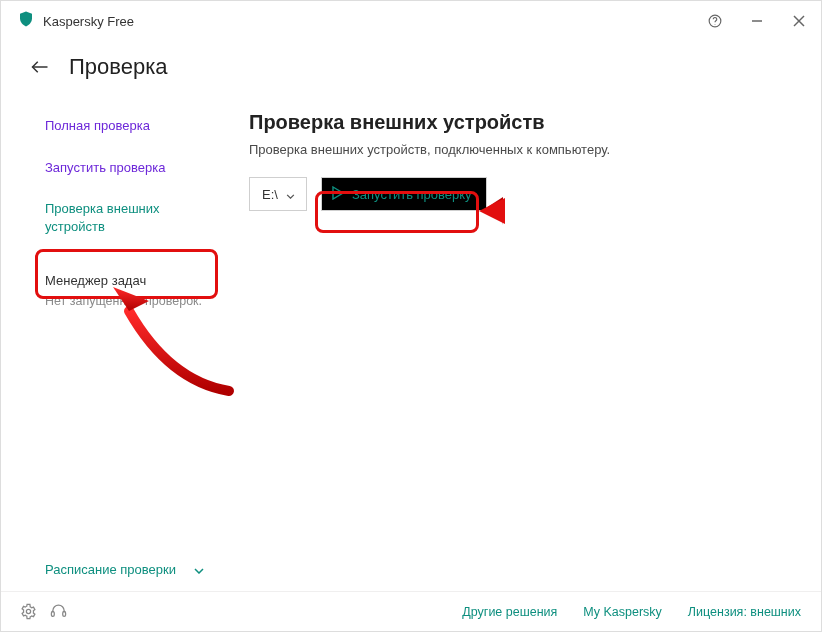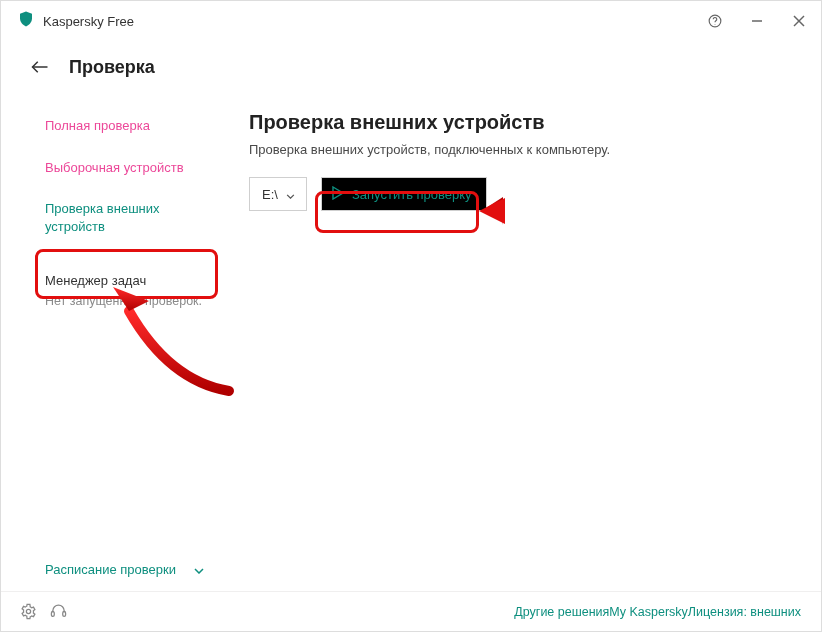--- a/index.html
+++ b/index.html
@@ -7,40 +7,40 @@
   .frame { width: 822px; height: 632px; border: 1px solid #ddd; position: relative; display: flex; flex-direction: column; justify-content: space-between; }
   
   .titlebar { height: 40px; display: flex; align-items: center; padding: 0 12px 0 16px; }
   .titlebar .app-title { font-size: 13px; color: #333; margin-left: 8px; flex: 1; }
   .titlebar .ctrls { display: flex; align-items: center; gap: 22px; }
   .titlebar .ctrl { width: 20px; height: 20px; display: flex; align-items: center; justify-content: center; color: #666; }
   .shield { width: 18px; height: 18px; }
   
   .pagehdr { height: 52px; display: flex; align-items: center; padding-left: 24px; }
   .back { width: 30px; height: 30px; display: flex; align-items: center; justify-content: center; color: #333; }
-  .pagehdr h1 { font-size: 18px; font-weight: 700; color: #222; margin-left: 14px; }
+  .pagehdr h1 { font-size: 22px; font-weight: 400; color: #222; margin-left: 14px; }
   
   .body { flex: 1; display: flex; min-height: 0; }
   .sidebar { width: 230px; padding: 12px 22px 0 44px; display: flex; flex-direction: column; }
-  .sidebar .item { font-size: 13px; color: #ec4899; padding: 12px 0; line-height: 1.35; cursor: pointer; }
+  .sidebar .item { font-size: 13px; color: #6d28d9; padding: 12px 0; line-height: 1.35; cursor: pointer; }
   .sidebar .item.active { color: #0e8f7f; }
   .sidebar .tm-head { font-size: 13px; color: #333; margin-top: 26px; }
   .sidebar .tm-sub { font-size: 12.5px; color: #8a8a8a; margin-top: 6px; }
   .sidebar .spacer { flex: 1; }
   .sidebar .schedule { font-size: 13px; color: #0e8f7f; padding-bottom: 14px; display: flex; align-items: center; gap: 18px; cursor: pointer; }
   .content { flex: 1; padding: 18px 40px 0 18px; }
   .content h2 { font-size: 20px; font-weight: 700; color: #222; }
   .content .desc { font-size: 13px; color: #4a4a4a; margin-top: 8px; }
   .controls-row { margin-top: 20px; display: flex; align-items: center; gap: 14px; }
   .drive-sel { height: 34px; border: 1px solid #cfcfcf; padding: 0 8px 0 12px; font-size: 13px; color: #333; display: flex; align-items: center; gap: 8px; min-width: 58px; cursor: pointer; background: #fff; }
   .run-btn { height: 34px; border: 1px solid #cfcfcf; padding: 0 14px 0 10px; display: flex; align-items: center; gap: 8px; font-size: 13px; color: #0e8f7f; background: #000000; cursor: pointer; }
   
   .footer { height: 40px; border-top: 1px solid #f0efef; display: flex; align-items: center; padding: 0 20px 0 16px; font-size: 12.5px; color: #666; }
   .footer .ficon { width: 22px; height: 22px; display: flex; align-items: center; justify-content: center; color: #888; margin-right: 8px; }
-  .footer .flinks { margin-left: auto; display: flex; }
+  .footer .flinks { margin-left: auto; display: flex; gap: 26px; }
   .footer .flinks span { color: #0e8f7f; cursor: pointer; }
   
   .callout { position: absolute; border: 3px solid #e20f0f; border-radius: 8px; pointer-events: none; }
   .callout.c1 { left: 34px; top: 248px; width: 183px; height: 50px; }
   .callout.c2 { left: 314px; top: 190px; width: 164px; height: 42px; }
   svg.arrow { position: absolute; pointer-events: none; }
 </style>
 </head>
 <body>
 
@@ -81,21 +81,21 @@
           <line x1="2" y1="8" x2="22" y2="8"></line>
           <polyline points="9,1 2,8 9,15"></polyline>
         </svg>
     </div>
     <h1>Проверка</h1>
   </div>
 
   <div class="body">
     <div class="sidebar">
       <div class="item">Полная проверка</div>
-      <div class="item">Выборочная устройств</div>
+      <div class="item">Запустить проверка</div>
       <div class="item active">Проверка внешних устройств</div>
       <div class="tm-head">Менеджер задач</div>
       <div class="tm-sub">Нет запущенных проверок.</div>
       <div class="spacer"></div>
       <div class="schedule">
         <span>Расписание проверки</span>
         <span>
           <svg width="10" height="6" viewBox="0 0 10 6">
               <polyline points="1,1 5,5 9,1" fill="none" stroke="#0e8f7f" stroke-width="1.5"></polyline>
             </svg>

